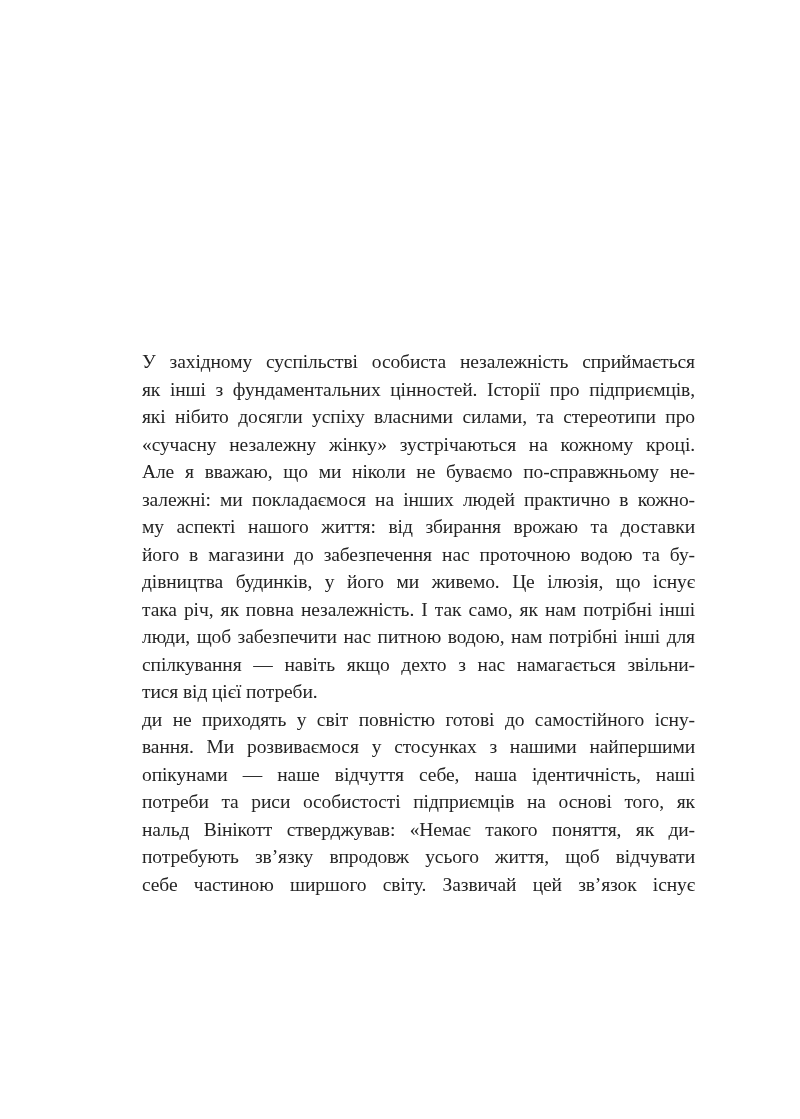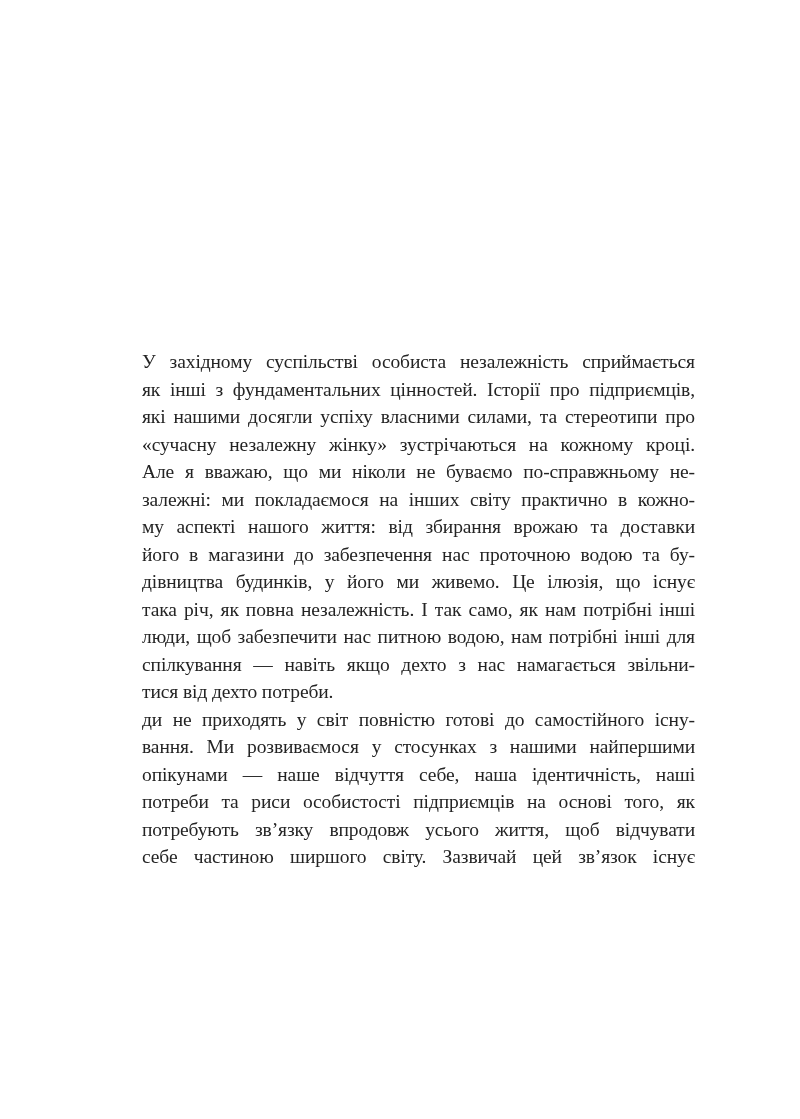--- a/index.html
+++ b/index.html
@@ -50,38 +50,39 @@
 </style>
 </head>
 <body>
 
 <div class="page">
   <main class="text-block">
 
     <div class="para">
       <div class="line">У західному суспільстві особиста незалежність сприймається</div>
       <div class="line">як інші з фундаментальних цінностей. Історії про підприємців,</div>
-      <div class="line">які нашими досягли успіху власними силами, та стереотипи про</div>
+      <div class="line">які нібито досягли успіху власними силами, та стереотипи про</div>
       <div class="line">«сучасну незалежну жінку» зустрічаються на кожному кроці.</div>
       <div class="line">Але я вважаю, що ми ніколи не буваємо по-справжньому не-</div>
-      <div class="line">залежні: ми покладаємося на інших світу практично в кожно-</div>
+      <div class="line">залежні: ми покладаємося на інших людей практично в кожно-</div>
       <div class="line">му аспекті нашого життя: від збирання врожаю та доставки</div>
       <div class="line">його в магазини до забезпечення нас проточною водою та бу-</div>
       <div class="line">дівництва будинків, у його ми живемо. Це ілюзія, що існує</div>
       <div class="line">така річ, як повна незалежність. І так само, як нам потрібні інші</div>
       <div class="line">люди, щоб забезпечити нас питною водою, нам потрібні інші для</div>
       <div class="line">спілкування — навіть якщо дехто з нас намагається звільни-</div>
-      <div class="line para-end">тися від дехто потреби.</div>
+      <div class="line para-end">тися від цієї потреби.</div>
     </div>
 
     <div class="para">
       <div class="line">ди не приходять у світ повністю готові до самостійного існу-</div>
       <div class="line">вання. Ми розвиваємося у стосунках з нашими найпершими</div>
       <div class="line">опікунами — наше відчуття себе, наша ідентичність, наші</div>
       <div class="line">потреби та риси особистості підприємців на основі того, як</div>
+      <div class="line">нальд Вінікотт стверджував: «Немає такого поняття, як ди-</div>
       <div class="line">потребують зв’язку впродовж усього життя, щоб відчувати</div>
       <div class="line">себе частиною ширшого світу. Зазвичай цей зв’язок існує</div>
     </div>
 
   </main>
 
   <div class="page-number">14</div>
 </div>
 
 </body></html>

